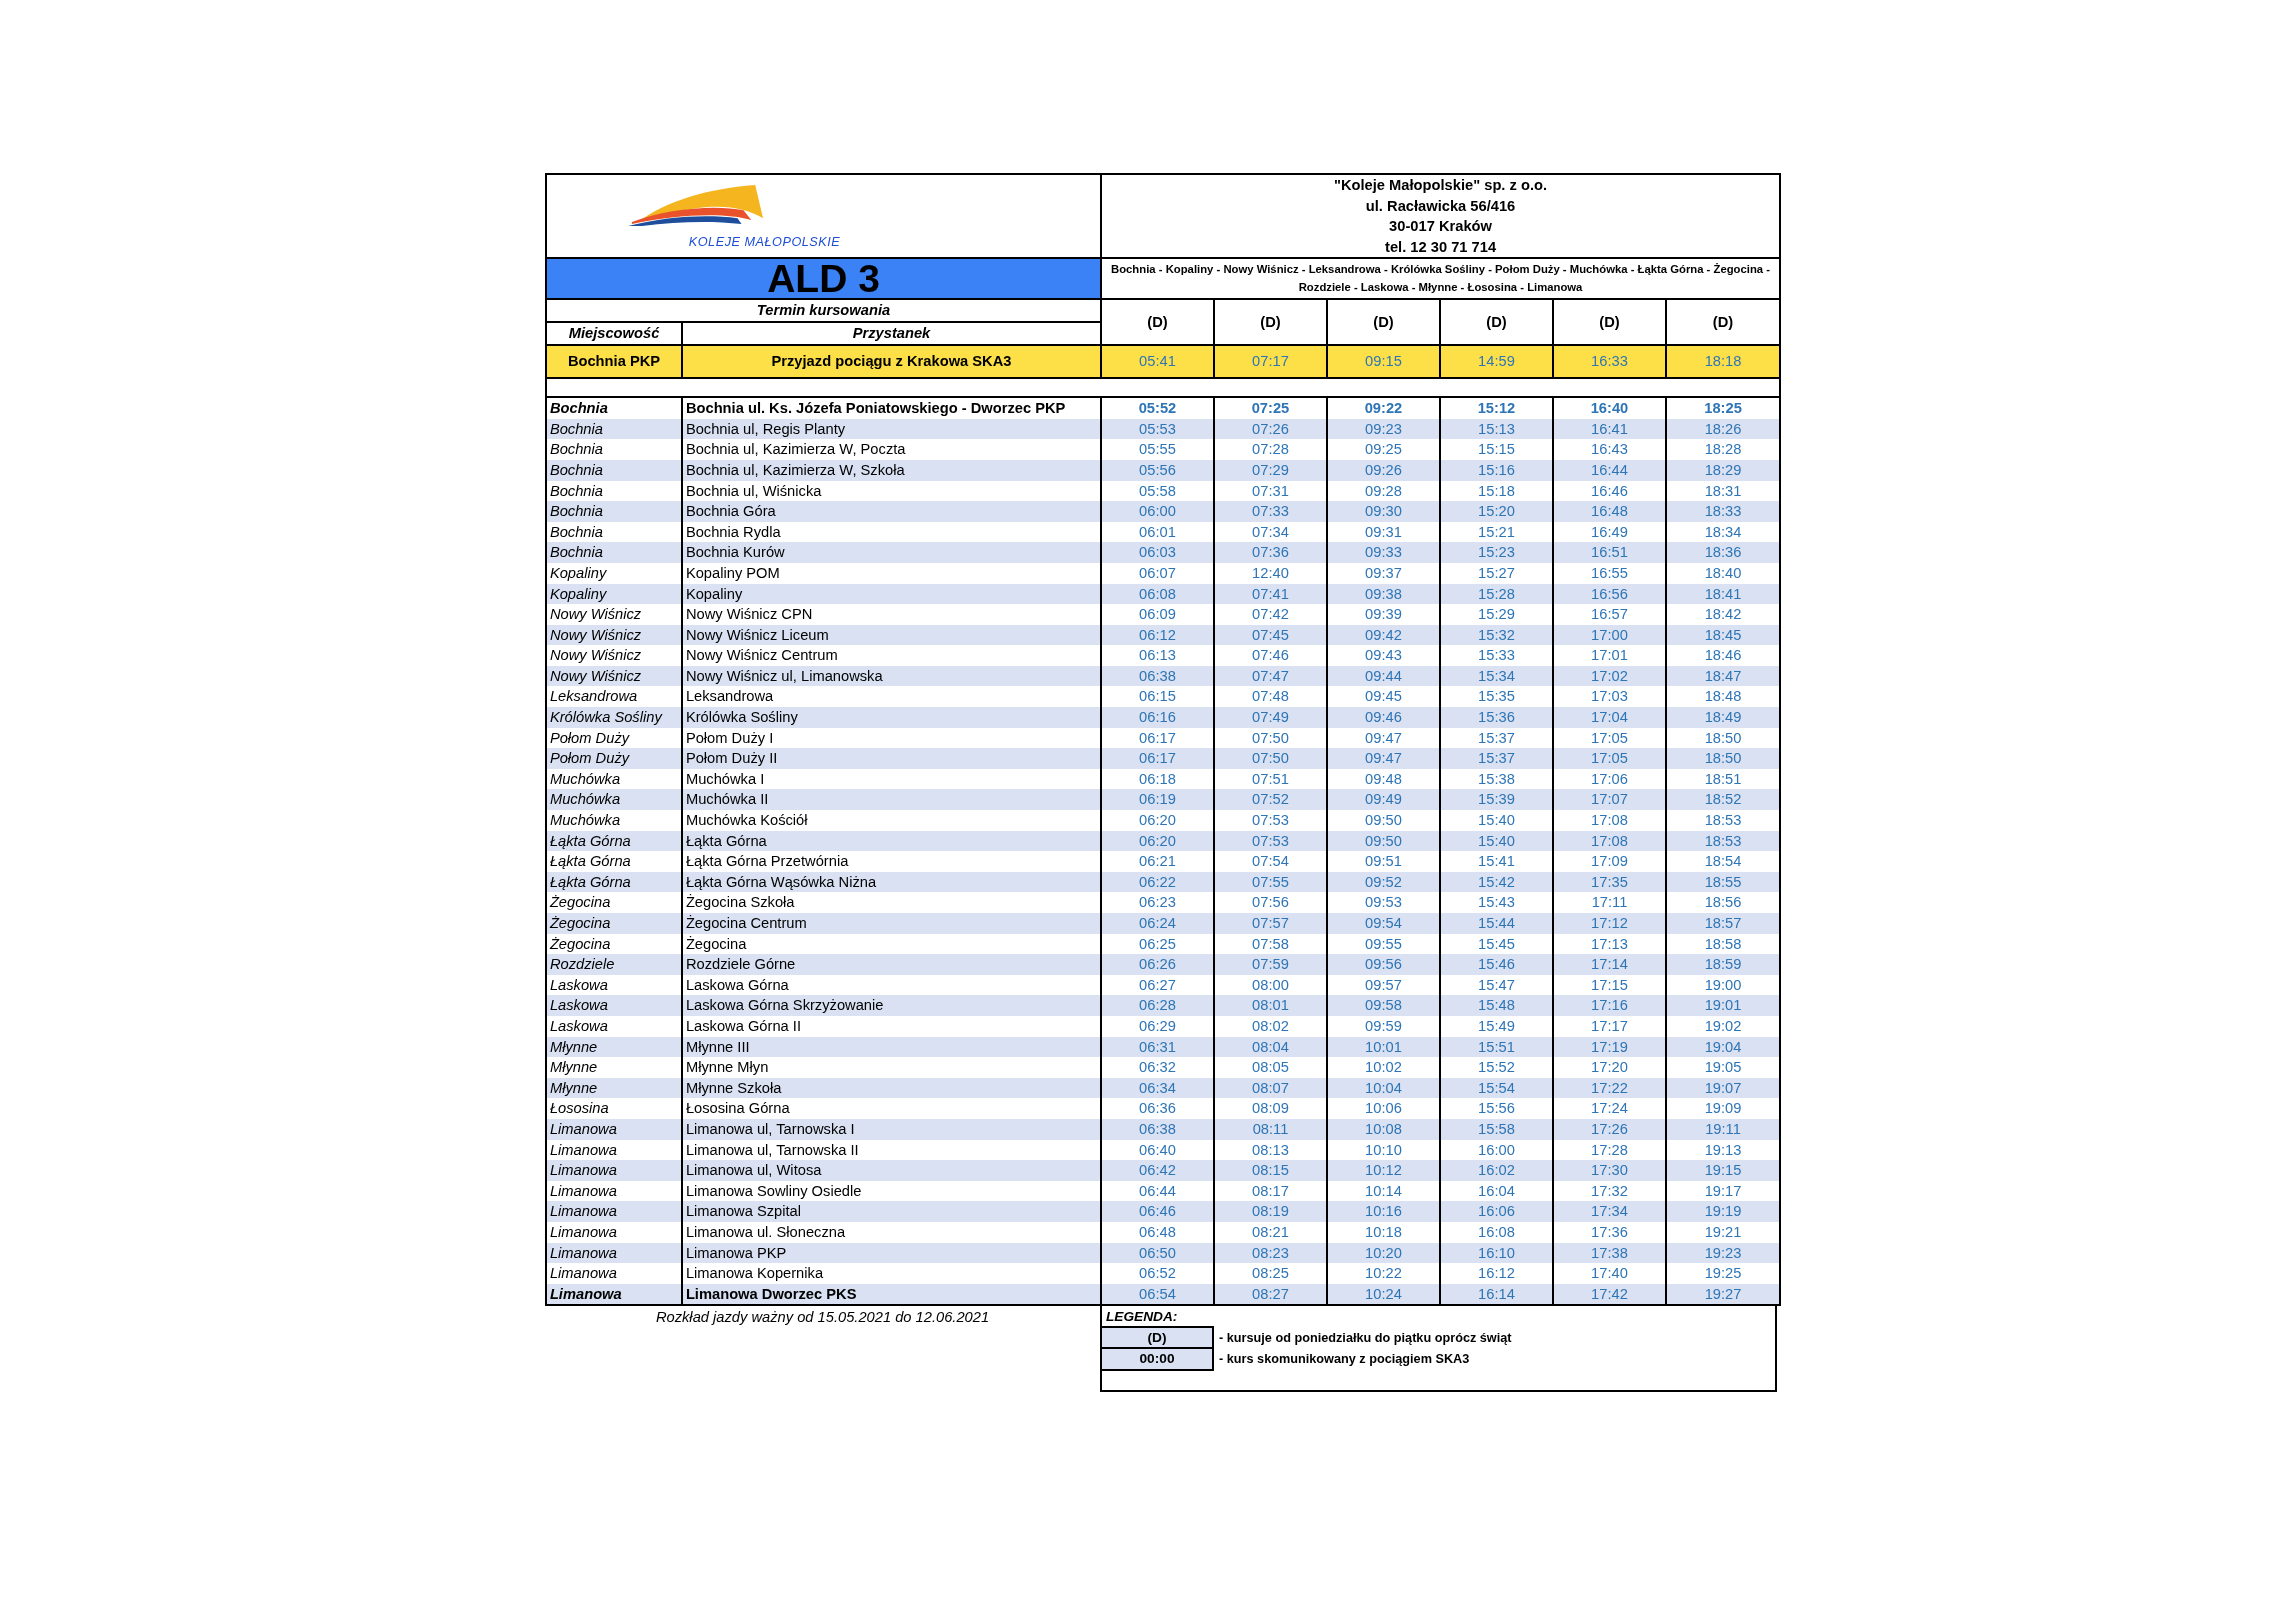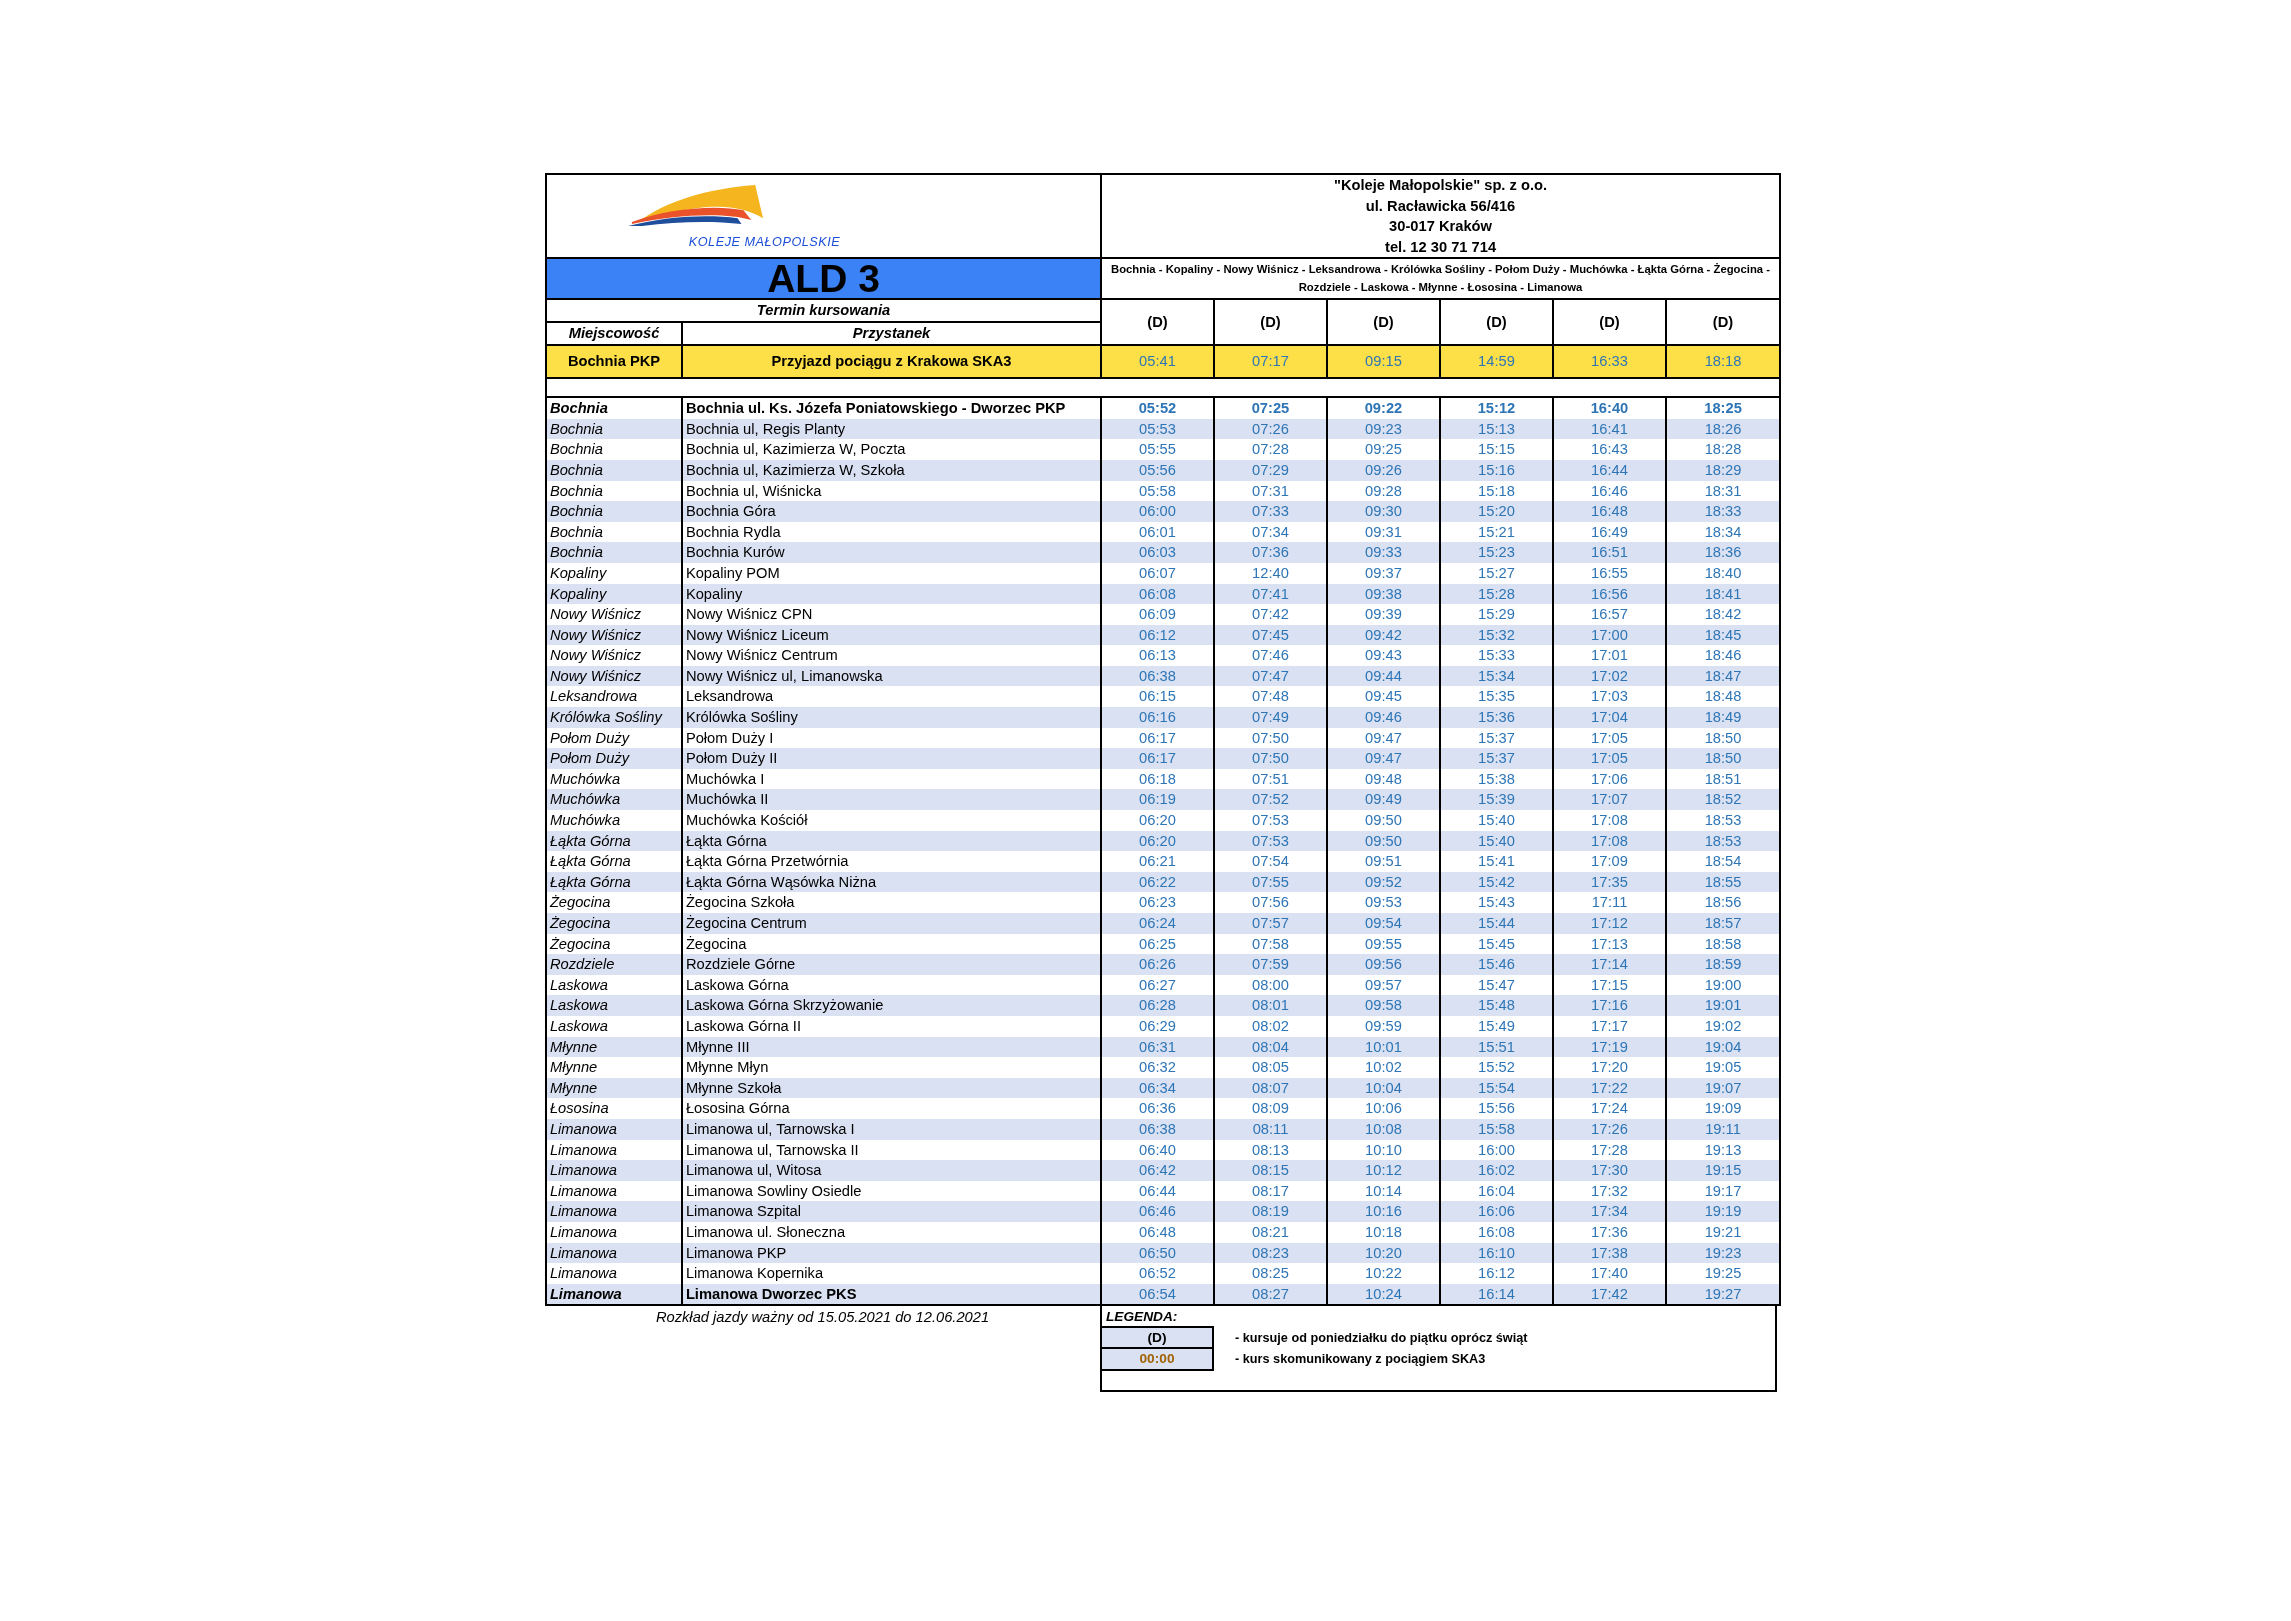--- a/index.html
+++ b/index.html
@@ -25,22 +25,22 @@
   tr.row.alt td { background: #d9e1f2; }
   tr.row.bold td.city, tr.row.bold td.stop { font-weight: bold; }
   tr.row.firstb td.time { font-weight: bold; }
   tr.row.last td { border-bottom: 2.9px solid #000; }
   .footer { position: absolute; left: 545px; width: 1232px; }
   .valid { position: absolute; left: 0; top: 2.9px; width: 555px; text-align: center; font-style: italic; font-size: 14.7px; }
   .legend { position: absolute; left: 555px; top: 0; width: 677px; height: 86px; border: 2.9px solid #000; border-top: none; box-sizing: border-box; }
   .legend-title { font-style: italic; font-weight: bold; font-size: 13.7px; padding: 2.9px 3.9px; }
   .leg-row { display: flex; align-items: center; height: 21.6px; }
   .leg-key { width: 110px; text-align: center; background: #d9e1f2; border: 2px solid #000; border-left: none; font-weight: bold; font-size: 13.7px; height: 19.6px; line-height: 19.6px; box-sizing: content-box; }
-  .leg-key.blue { color: #a16207; }
-  .leg-desc { font-weight: bold; font-size: 12.7px; padding-left: 21px; }
+  .leg-key.blue { color: #000000; }
+  .leg-desc { font-weight: bold; font-size: 12.7px; padding-left: 5px; }
   .logo-text { color: #1d4ed8; font-style: italic; font-size: 12.7px; letter-spacing: 0.5px; }
 </style>
 </head>
 <body>
 
 <div class="sheet">
   <table class="tt outer">
     <colgroup>
       <col style="width:136px">
         <col style="width:419px">

